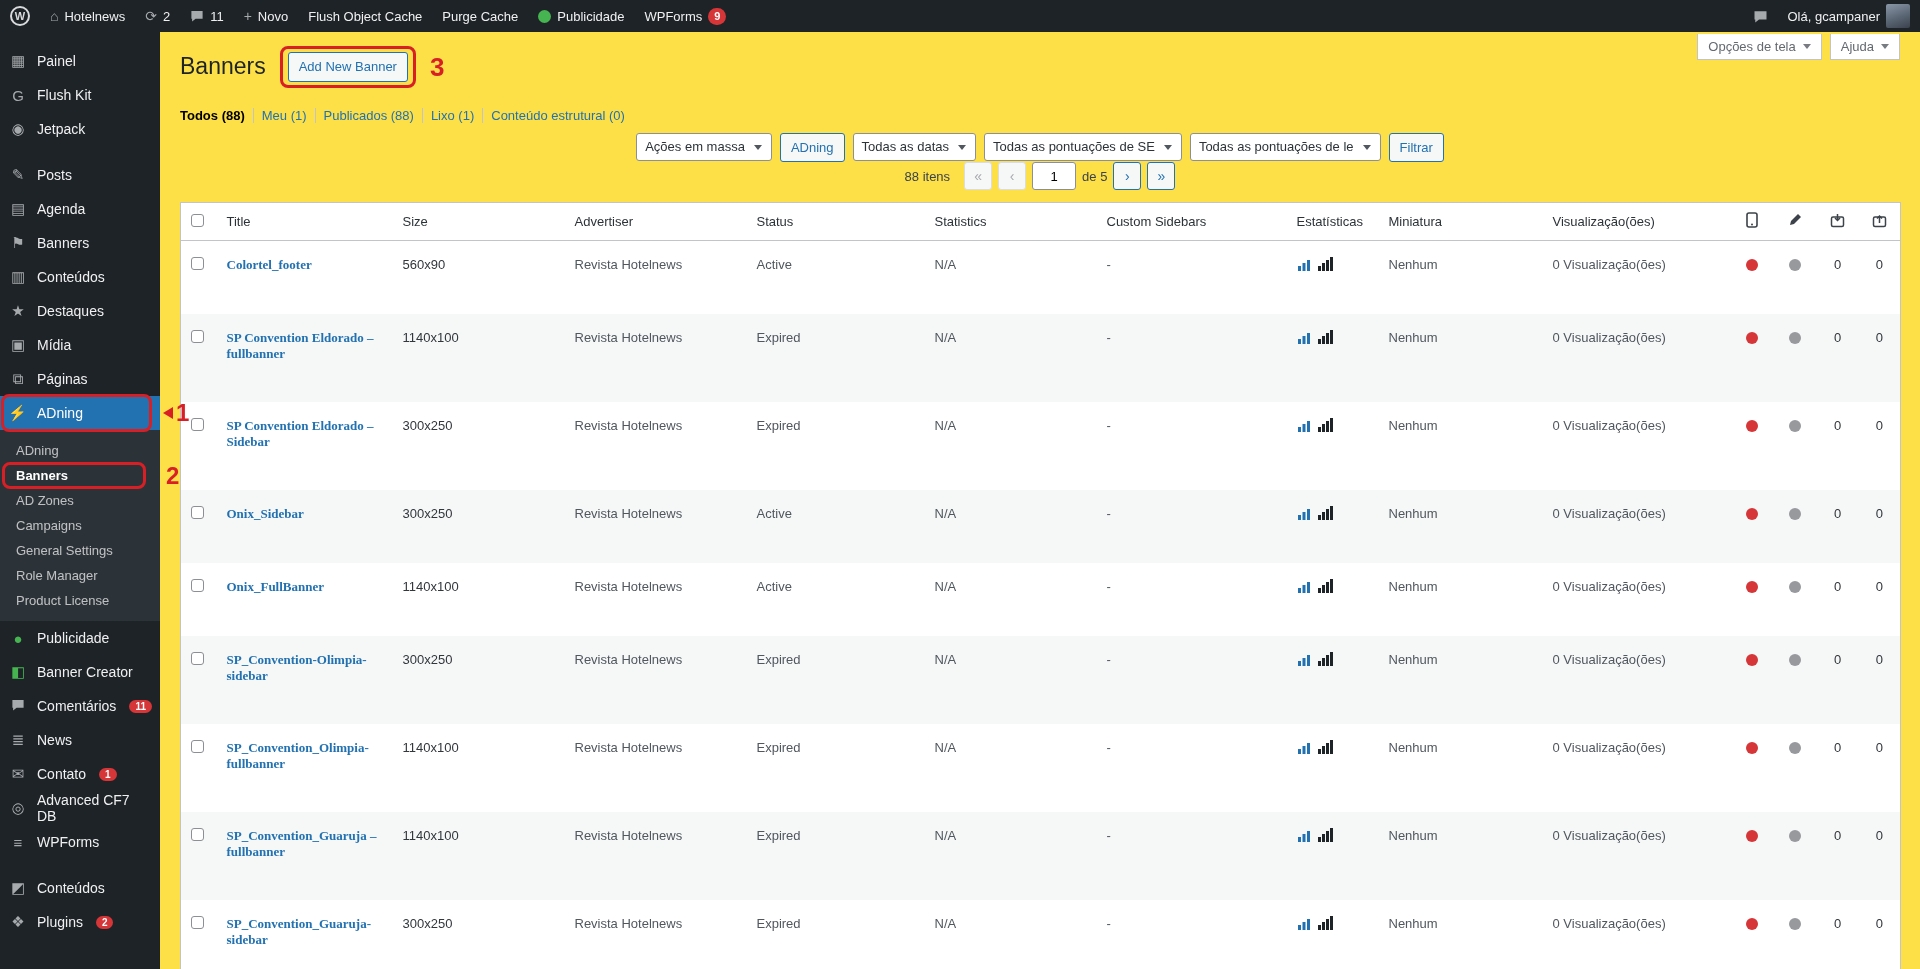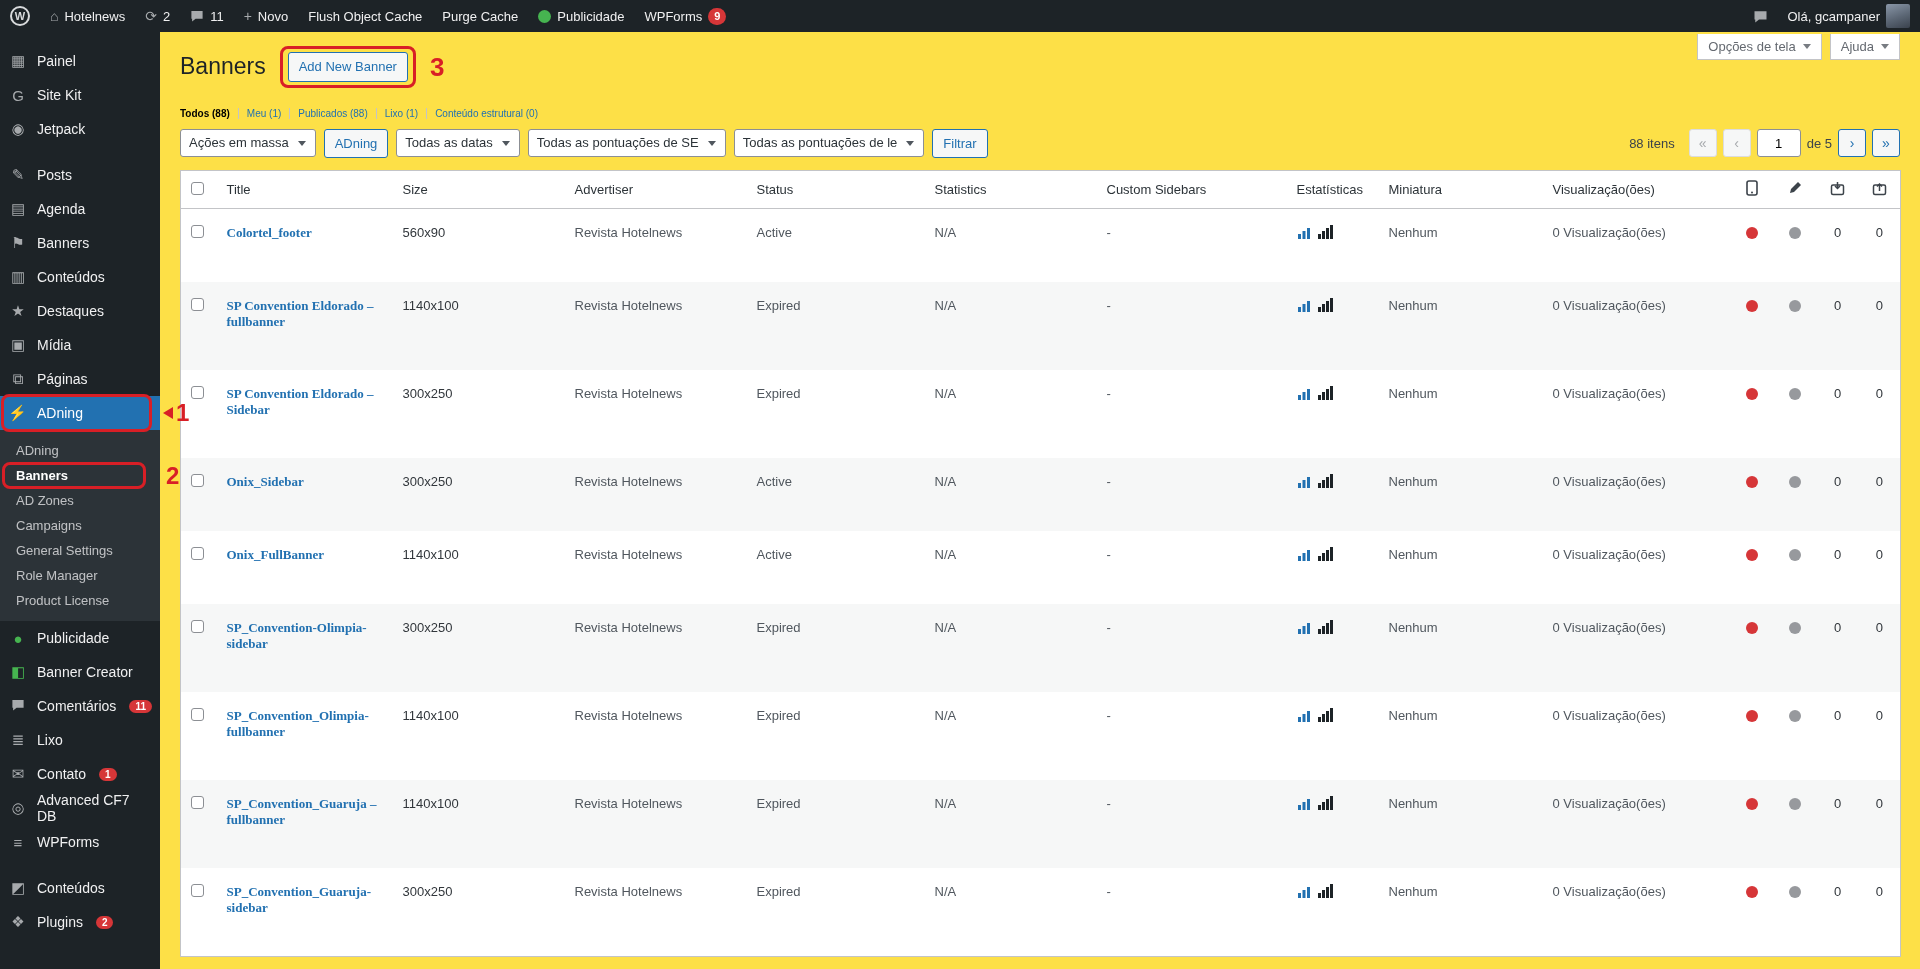--- a/index.html
+++ b/index.html
@@ -82,29 +82,29 @@
     border-radius:3px; color:#2271b1; font-size:13px; padding:4px 10px;
     cursor:pointer; line-height:1.5; white-space:nowrap; }
   .ann-wrap-btn { border:3px solid #d81f26; border-radius:8px; padding:3px 5px;
     margin-left:14px; display:inline-block; }
   .title-row .ann-num { margin-left:14px; font-size:26px; }
 
   #search-box { position:absolute; top:52px; right:20px; display:flex; gap:8px; align-items:center; }
   #search-box input { width:172px; height:30px; border:1px solid #8c8f94;
     border-radius:3px; background:#fff; padding:0 8px; font-size:13px; }
 
-  .views { margin-top:20px; font-size:10px; color:#646970; }
+  .views { margin-top:20px; font-size:13px; color:#646970; }
   .views ul { list-style:none; display:flex; }
   .views li { padding:0 8px; border-right:1px solid #c3c4c7; }
   .views li:first-child { padding-left:0; }
   .views li:last-child { border-right:none; }
   .views a { color:#2271b1; }
   .views .current-view { color:#000; font-weight:600; }
 
-  .tablenav { margin-top:10px; display:flex; align-items:center; justify-content:space-between; }
+  .tablenav { margin-top:10px; display:flex; align-items:center; justify-content:space-between;flex-direction:column; }
   .tn-left { display:flex; align-items:center; gap:8px; }
   .fake-select { position:relative; background:#fff; border:1px solid #8c8f94;
     border-radius:3px; height:28px; line-height:26px; padding:0 26px 0 8px;
     font-size:13px; color:#2c3338; cursor:pointer; white-space:nowrap; }
   .fake-select::after { content:""; position:absolute; right:9px; top:11px;
     width:0; height:0; border-left:4px solid transparent;
     border-right:4px solid transparent; border-top:5px solid #50575e; }
   .tn-right { display:flex; align-items:center; gap:6px; color:#3c434a; }
   .tn-right .count { margin-right:8px; }
   .pg { height:28px; min-width:28px; display:inline-flex; align-items:center;
@@ -186,21 +186,21 @@
   </a>
 </div>
 
 <div id="sidebar">
   <a class="mi">
     <span class="ic">▦</span>
     <span>Painel</span>
   </a>
   <a class="mi">
     <span class="ic">G</span>
-    <span>Site Kit</span>
+    <span>Flush Kit</span>
   </a>
   <a class="mi">
     <span class="ic">◉</span>
     <span>Jetpack</span>
   </a>
   <div class="menu-sep"></div>
   <a class="mi">
     <span class="ic">✎</span>
     <span>Posts</span>
   </a>
@@ -269,21 +269,21 @@
     <span class="ic">
       <svg width="14" height="14" viewBox="0 0 20 20">
           <path d="M2 3h16v11H8l-5 4v-4H2z" fill="#a7aaad"></path>
         </svg>
     </span>
     <span>Comentários</span>
     <span class="mbadge">11</span>
   </a>
   <a class="mi">
     <span class="ic">≣</span>
-    <span>Lixo</span>
+    <span>News</span>
   </a>
   <a class="mi">
     <span class="ic">✉</span>
     <span>Contato</span>
     <span class="mbadge">1</span>
   </a>
   <a class="mi">
     <span class="ic">◎</span>
     <span>Advanced CF7 DB</span>
   </a>

